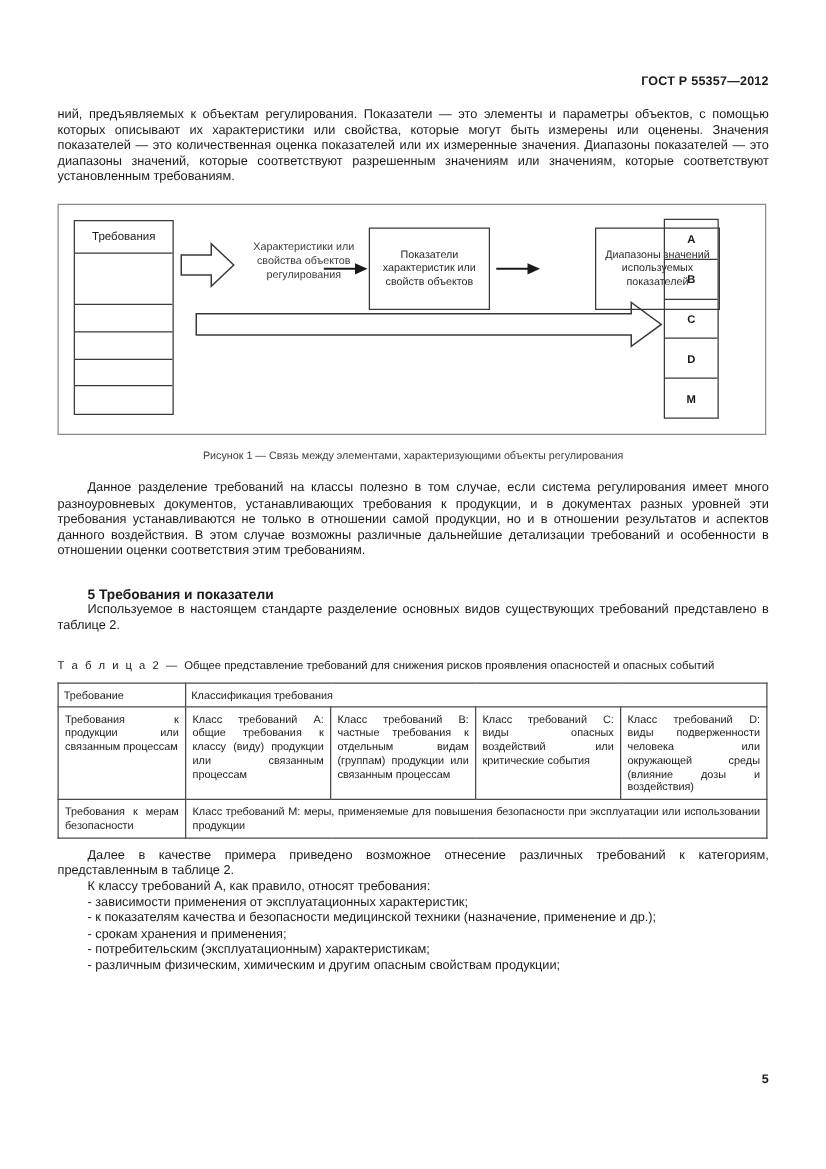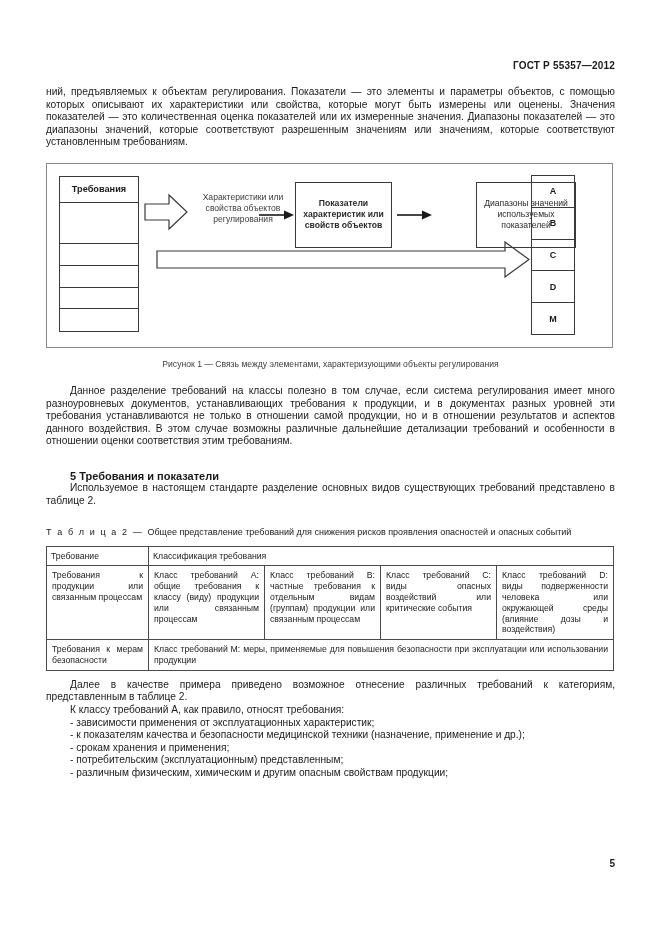--- a/index.html
+++ b/index.html
@@ -74,21 +74,21 @@
     border-bottom: 1.2px solid #3a3a3a;
     box-sizing: border-box;
   }
   .req-box .cell:last-child { border-bottom: none; }
   .req-box .cell.head {
     height: 26px;
     display: flex;
     align-items: center;
     justify-content: center;
     font-size: 9.2px;
-    font-weight: bold;
+    font-weight: normal;
   }
   .req-box .cell.r1 { height: 42px; }
   .req-box .cell.r2 { height: 22px; }
 
   .fig-label {
     position: absolute;
     text-align: center;
     font-size: 8.6px;
     line-height: 11px;
     color: #3c3c3c;
@@ -105,21 +105,21 @@
     display: flex;
     align-items: center;
     justify-content: center;
     text-align: center;
     font-size: 8.6px;
     line-height: 11px;
     color: #2a2a2a;
     padding: 2px;
   }
   .box-indicators {
-    left: 248px; top: 18px; width: 97px; height: 66px; font-weight: bold;
+    left: 248px; top: 18px; width: 97px; height: 66px;
   }
   .box-ranges {
     left: 405px; top: 18px; width: 100px; height: 66px; margin-left: 24px;
   }
   .letters-box {
     position: absolute;
     left: 484px;
     top: 11px;
     width: 44px;
     height: 160px;
@@ -299,21 +299,21 @@
       </tbody>
     </table>
 
     <div class="tail">
       <p class="body-text indent">Далее в качестве примера приведено возможное отнесение различных требований к категориям, представленным в таблице 2.</p>
       <p class="body-text indent">К классу требований A, как правило, относят требования:</p>
       <ul class="dash-list">
         <li>- зависимости применения от эксплуатационных характеристик;</li>
         <li>- к показателям качества и безопасности медицинской техники (назначение, применение и др.);</li>
         <li>- срокам хранения и применения;</li>
-        <li>- потребительским (эксплуатационным) представленным;</li>
+        <li>- потребительским (эксплуатационным) характеристикам;</li>
         <li>- различным физическим, химическим и другим опасным свойствам продукции;</li>
       </ul>
     </div>
 
   </div>
 
   <div class="page-num">5</div>
 </div>
 
 </body></html>

